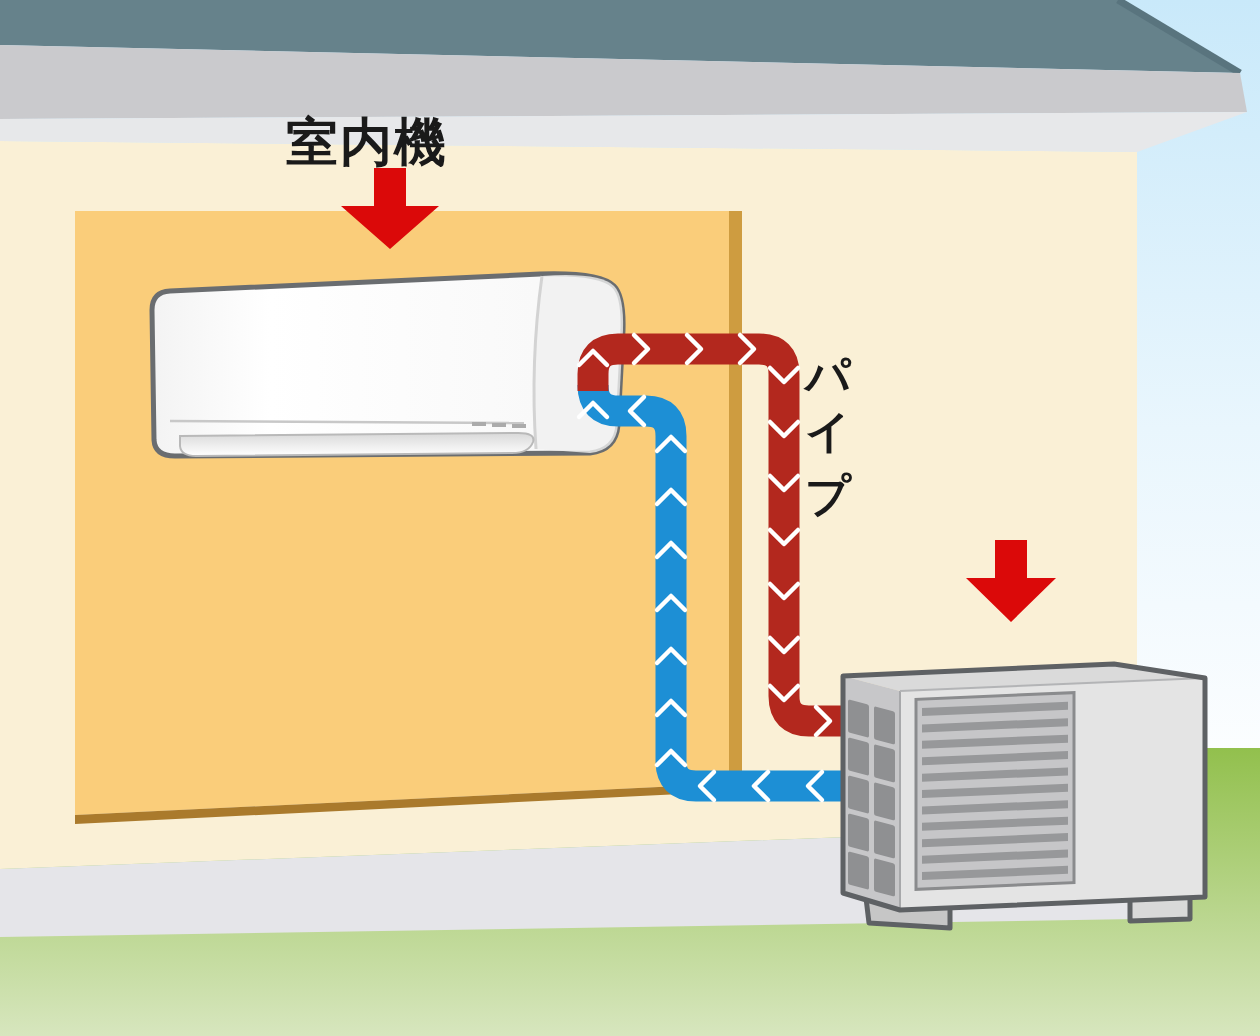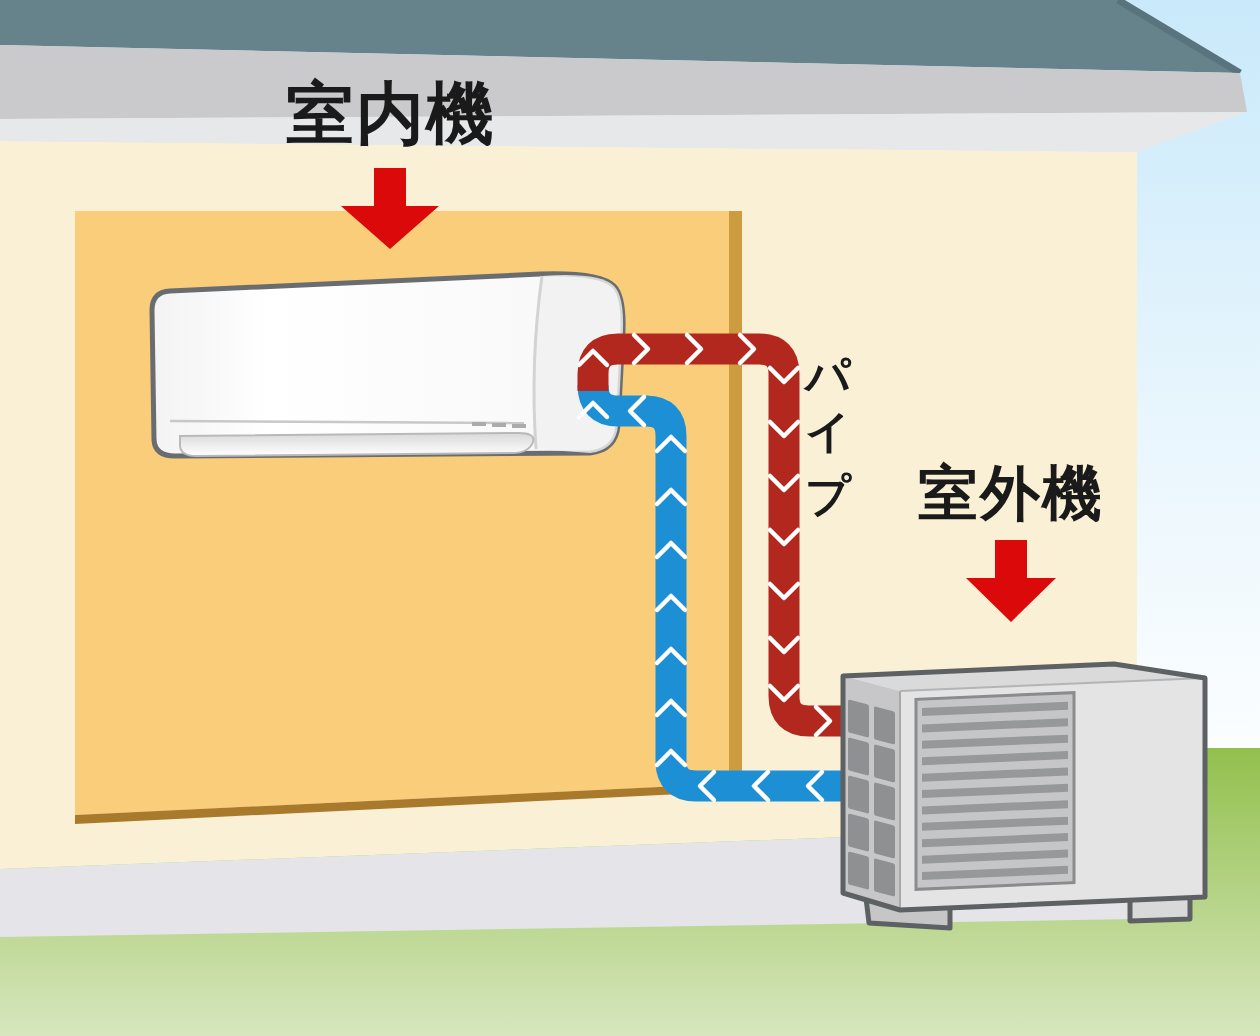--- a/index.html
+++ b/index.html
@@ -11,21 +11,21 @@
   }
   .scene svg{position:absolute;left:0;top:0;display:block;}
   .lbl{
     position:absolute;
     color:#1a1a1a;
     font-weight:900;
     line-height:1;
     white-space:nowrap;
     letter-spacing:2px;
   }
-  .lbl-indoor{left:286px;top:80px;font-size:68px;}
+  .lbl-indoor{left:286px;top:116px;font-size:52px;}
   .lbl-outdoor{left:918px;top:463px;font-size:60px;}
   .lbl-pipe{
     left:806px;top:324px;font-size:45px;
     writing-mode:vertical-rl;text-orientation:upright;
     letter-spacing:4px;
   }
 </style>
 </head>
 <body>
 
@@ -163,14 +163,13 @@
       <line x1="900" y1="691" x2="1205" y2="678" stroke="#B3B4B6" stroke-width="2"></line>
       <polygon points="843,676 1114,664 1205,678 1205,897 900,910 843,893" fill="none" stroke="#5E6164" stroke-width="5" stroke-linejoin="round"></polygon>
     </g>
 
     <path d="M 374 168 L 406 168 L 406 206 L 439 206 L 390 249 L 341 206 L 374 206 Z" fill="#DB0909"></path>
     <path d="M 995 540 L 1027 540 L 1027 578 L 1056 578 L 1011 622 L 966 578 L 995 578 Z" fill="#DB0909"></path>
   </svg>
 
   <div class="lbl lbl-indoor">室内機</div>
   <div class="lbl lbl-pipe">パイプ</div>
-  <div class="lbl lbl-outdoor">室外機</div>
 </div>
 
 </body></html>

